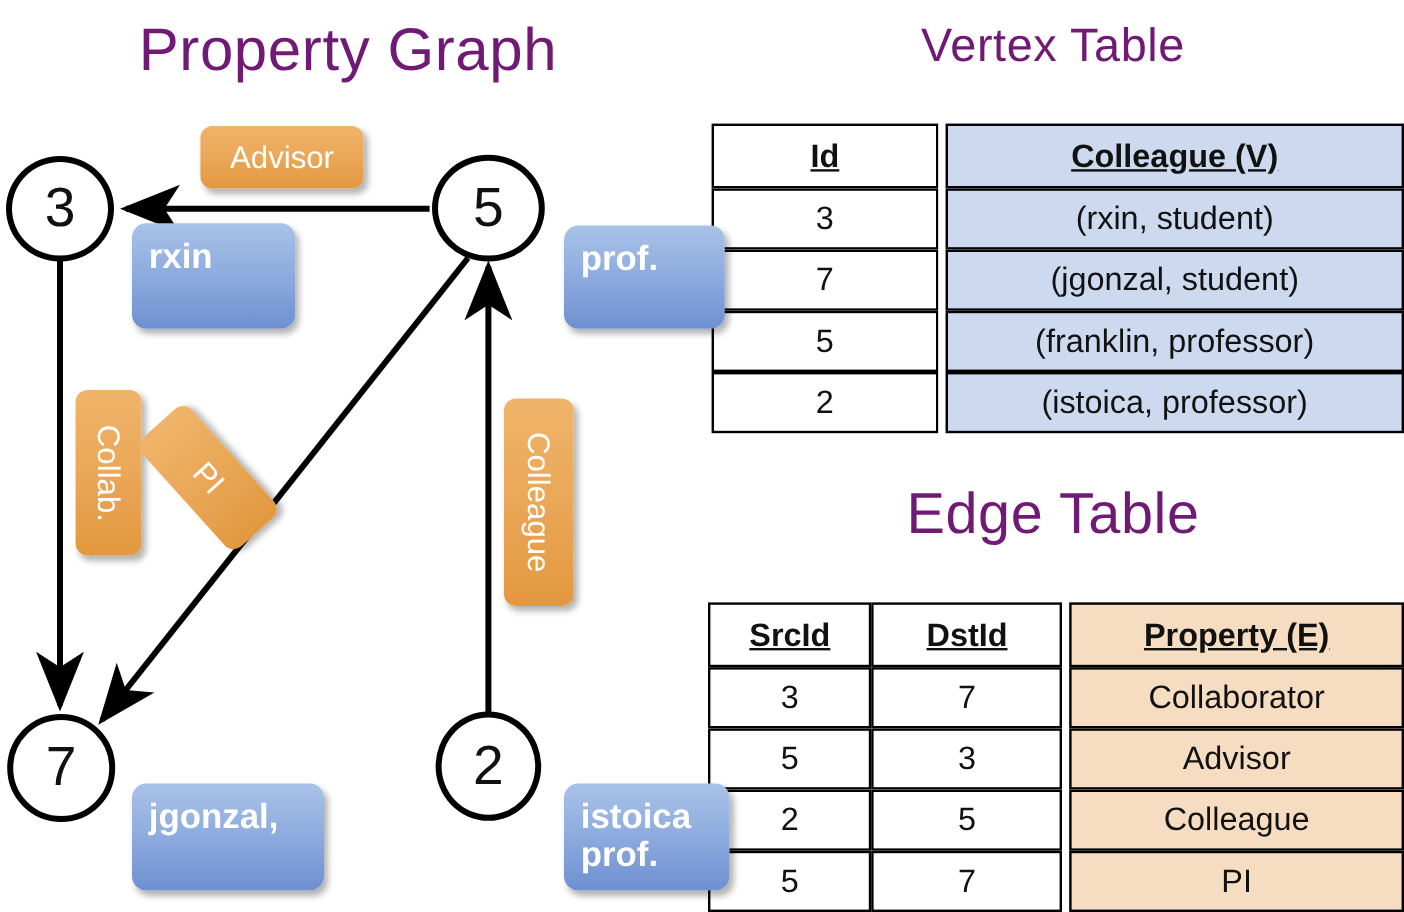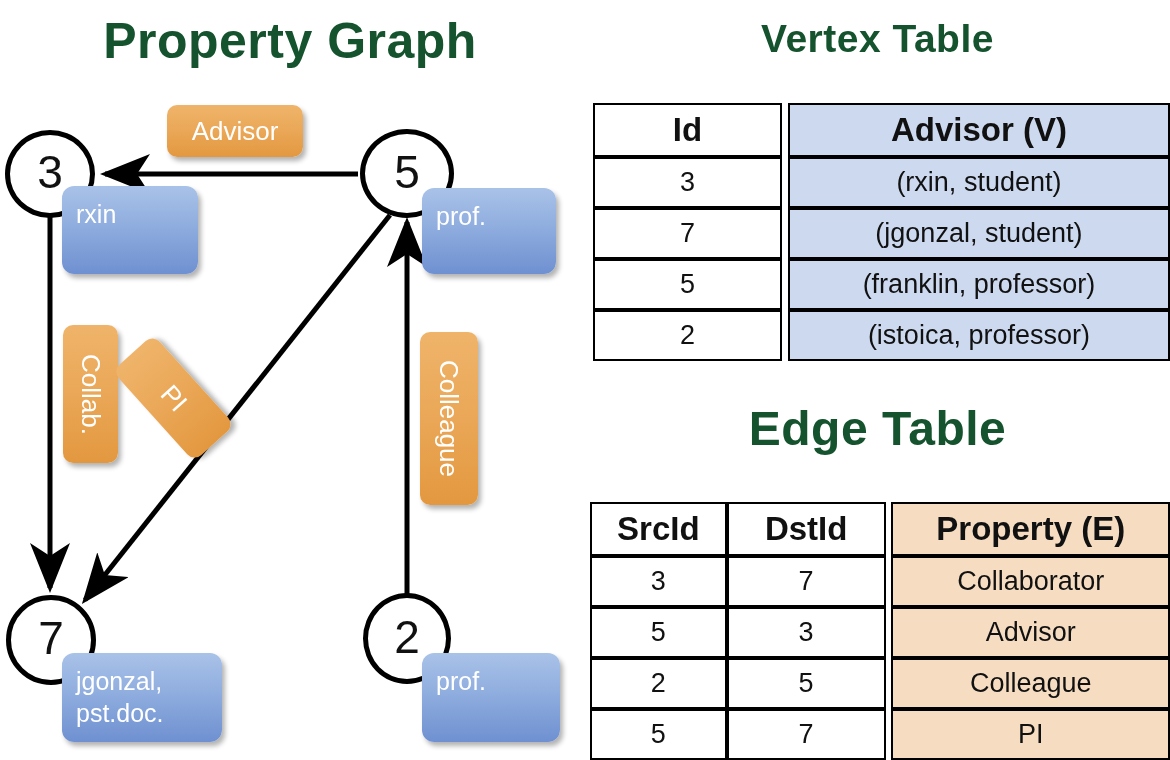--- a/index.html
+++ b/index.html
@@ -13,22 +13,22 @@
     position: relative;
     overflow: hidden;
     font-family: "Liberation Sans", sans-serif;
     color: #000000;
   }
 
   
   .title {
     position: absolute;
     font-family: "Liberation Sans", sans-serif;
-    font-weight: 700;
-    color: #14532d;
+    font-weight: 400;
+    color: #701a75;
     white-space: nowrap;
     letter-spacing: 0.5px;
   }
   #title-property-graph {
     left: 0px; top: 12px; width: 580px;
     text-align: center;
     font-size: 50px;
     line-height: 58px;
   }
   #title-vertex-table {
@@ -74,27 +74,28 @@
     position: relative;
     top: -2px;
   }
 
   .vbox {
     position: absolute;
     border-radius: 12px;
     background: linear-gradient(to bottom, #a9c2e8 0%, #8fadde 45%, #6f90d1 100%);
     box-shadow: 3px 4px 5px rgba(0,0,0,0.30);
     color: #ffffff;
-    font-size: 25px;
+    font-size: 29px;
     line-height: 32px;
-    font-weight: 400;
+    font-weight: 700;
     padding: 12px 0 0 14px;
     box-sizing: border-box;
     z-index: 6;
     font-family: "Liberation Sans", sans-serif;
+    margin-left: 48px;
   }
   .vbox div { white-space: nowrap; }
 
   .ebox {
     position: absolute;
     border-radius: 10px;
     background: linear-gradient(to bottom, #efb46a 0%, #eaa757 50%, #e3983f 100%);
     box-shadow: 3px 4px 5px rgba(0,0,0,0.30);
     color: #ffffff;
     font-size: 26px;
@@ -127,22 +128,23 @@
     height: 47px;
     text-align: center;
     vertical-align: middle;
     font-size: 27px;
     font-weight: 300;
     color: #111111;
     background: #ffffff;
   }
   .tbl th {
     font-weight: bold;
-    font-size: 33px;
+    font-size: 27px;
     height: 50px;
+    text-decoration: underline;
   }
   .spacer { border: none !important; width: 6px; background: #ffffff !important; }
   .prop-v { background: #ccd9ef !important; }
   .prop-e { background: #f6ddc2 !important; }
 
   #vertex-table { left: 593px; top: 103px; }
   #edge-table   { left: 590px; top: 502px; }
 </style>
 </head>
 <body>
@@ -183,23 +185,23 @@
   </div>
 
   <div class="vbox" style="left:62px; top:186px; width:136px; height:88px;">
     <div>rxin</div>
   </div>
   <div class="vbox" style="left:422px; top:188px; width:134px; height:86px;">
     <div>prof.</div>
   </div>
   <div class="vbox" style="left:62px; top:653px; width:160px; height:89px;">
     <div>jgonzal,</div>
-    <div>pst.doc.</div>
   </div>
   <div class="vbox" style="left:422px; top:653px; width:138px; height:89px;">
+    <div>istoica</div>
     <div>prof.</div>
   </div>
 
   <div class="ebox" style="left:167px; top:105px; width:136px; height:52px;">
     <span>Advisor</span>
   </div>
 
   <div class="ebox vertical" style="left:63px; top:325px; width:55px; height:138px;">
     <span>Collab.</span>
   </div>
@@ -211,21 +213,21 @@
   <div class="ebox vertical" style="left:420px; top:332px; width:58px; height:173px;">
     <span>Colleague</span>
   </div>
 </div>
 
 <table class="tbl" id="vertex-table">
   <thead>
     <tr>
       <th style="width:186px;">Id</th>
       <th class="spacer"></th>
-      <th class="prop-v" style="width:380px;">Advisor (V)</th>
+      <th class="prop-v" style="width:380px;">Colleague (V)</th>
     </tr>
   </thead>
   <tbody>
     <tr>
       <td>3</td>
       <td class="spacer"></td>
       <td class="prop-v">(rxin, student)</td>
     </tr>
     <tr>
       <td>7</td>

